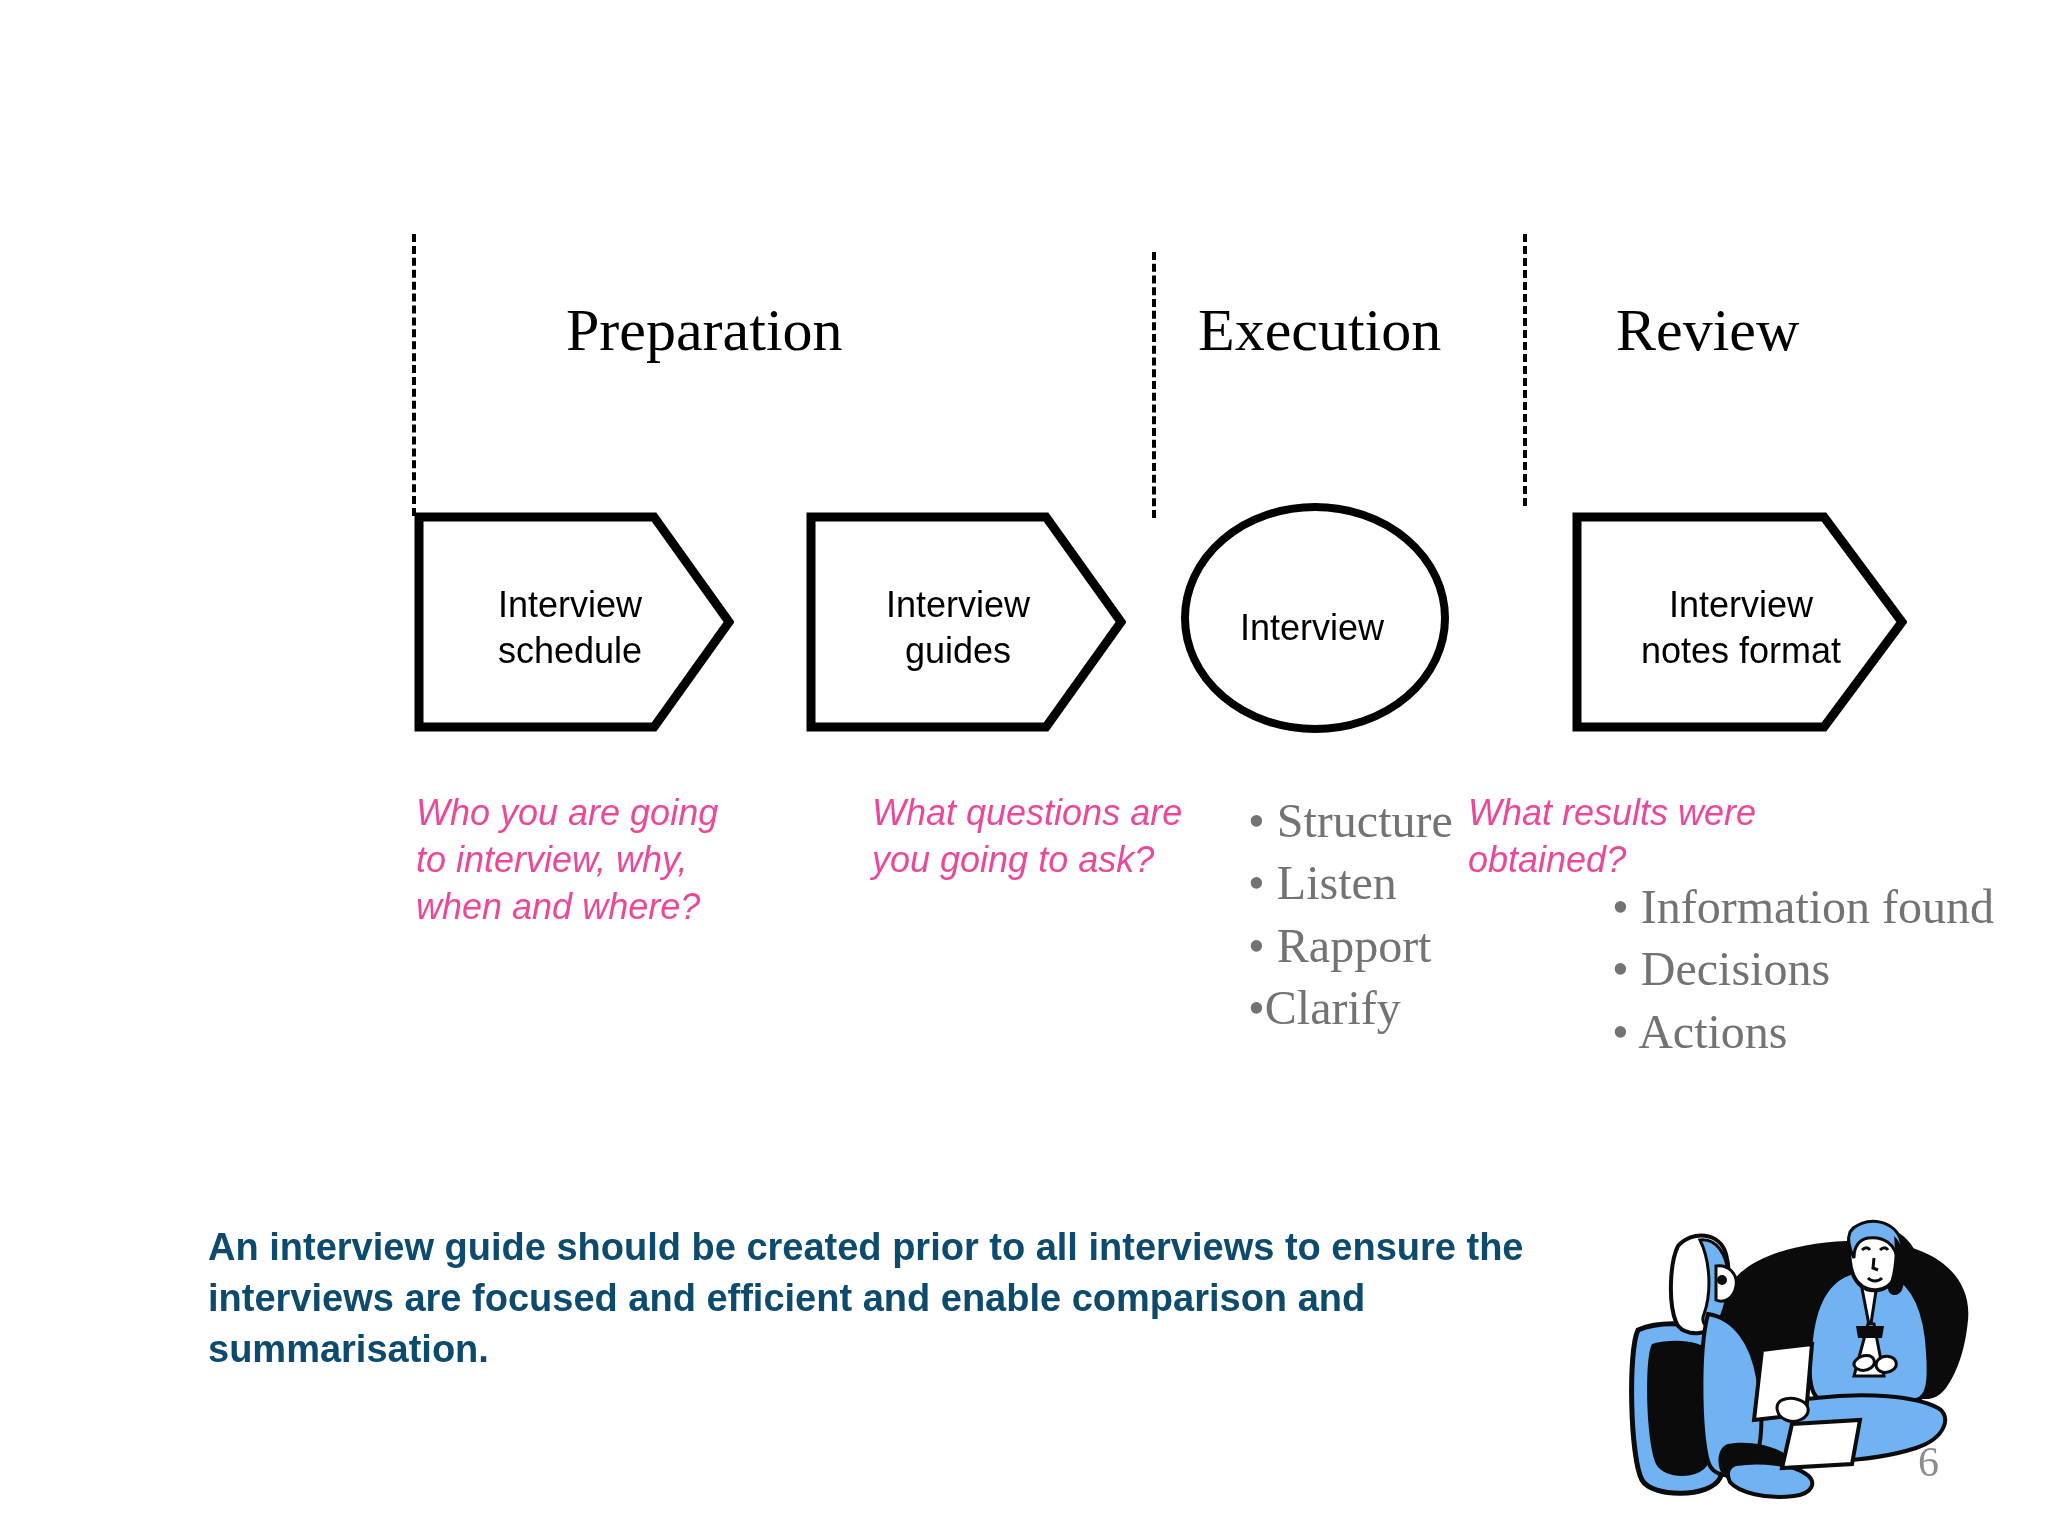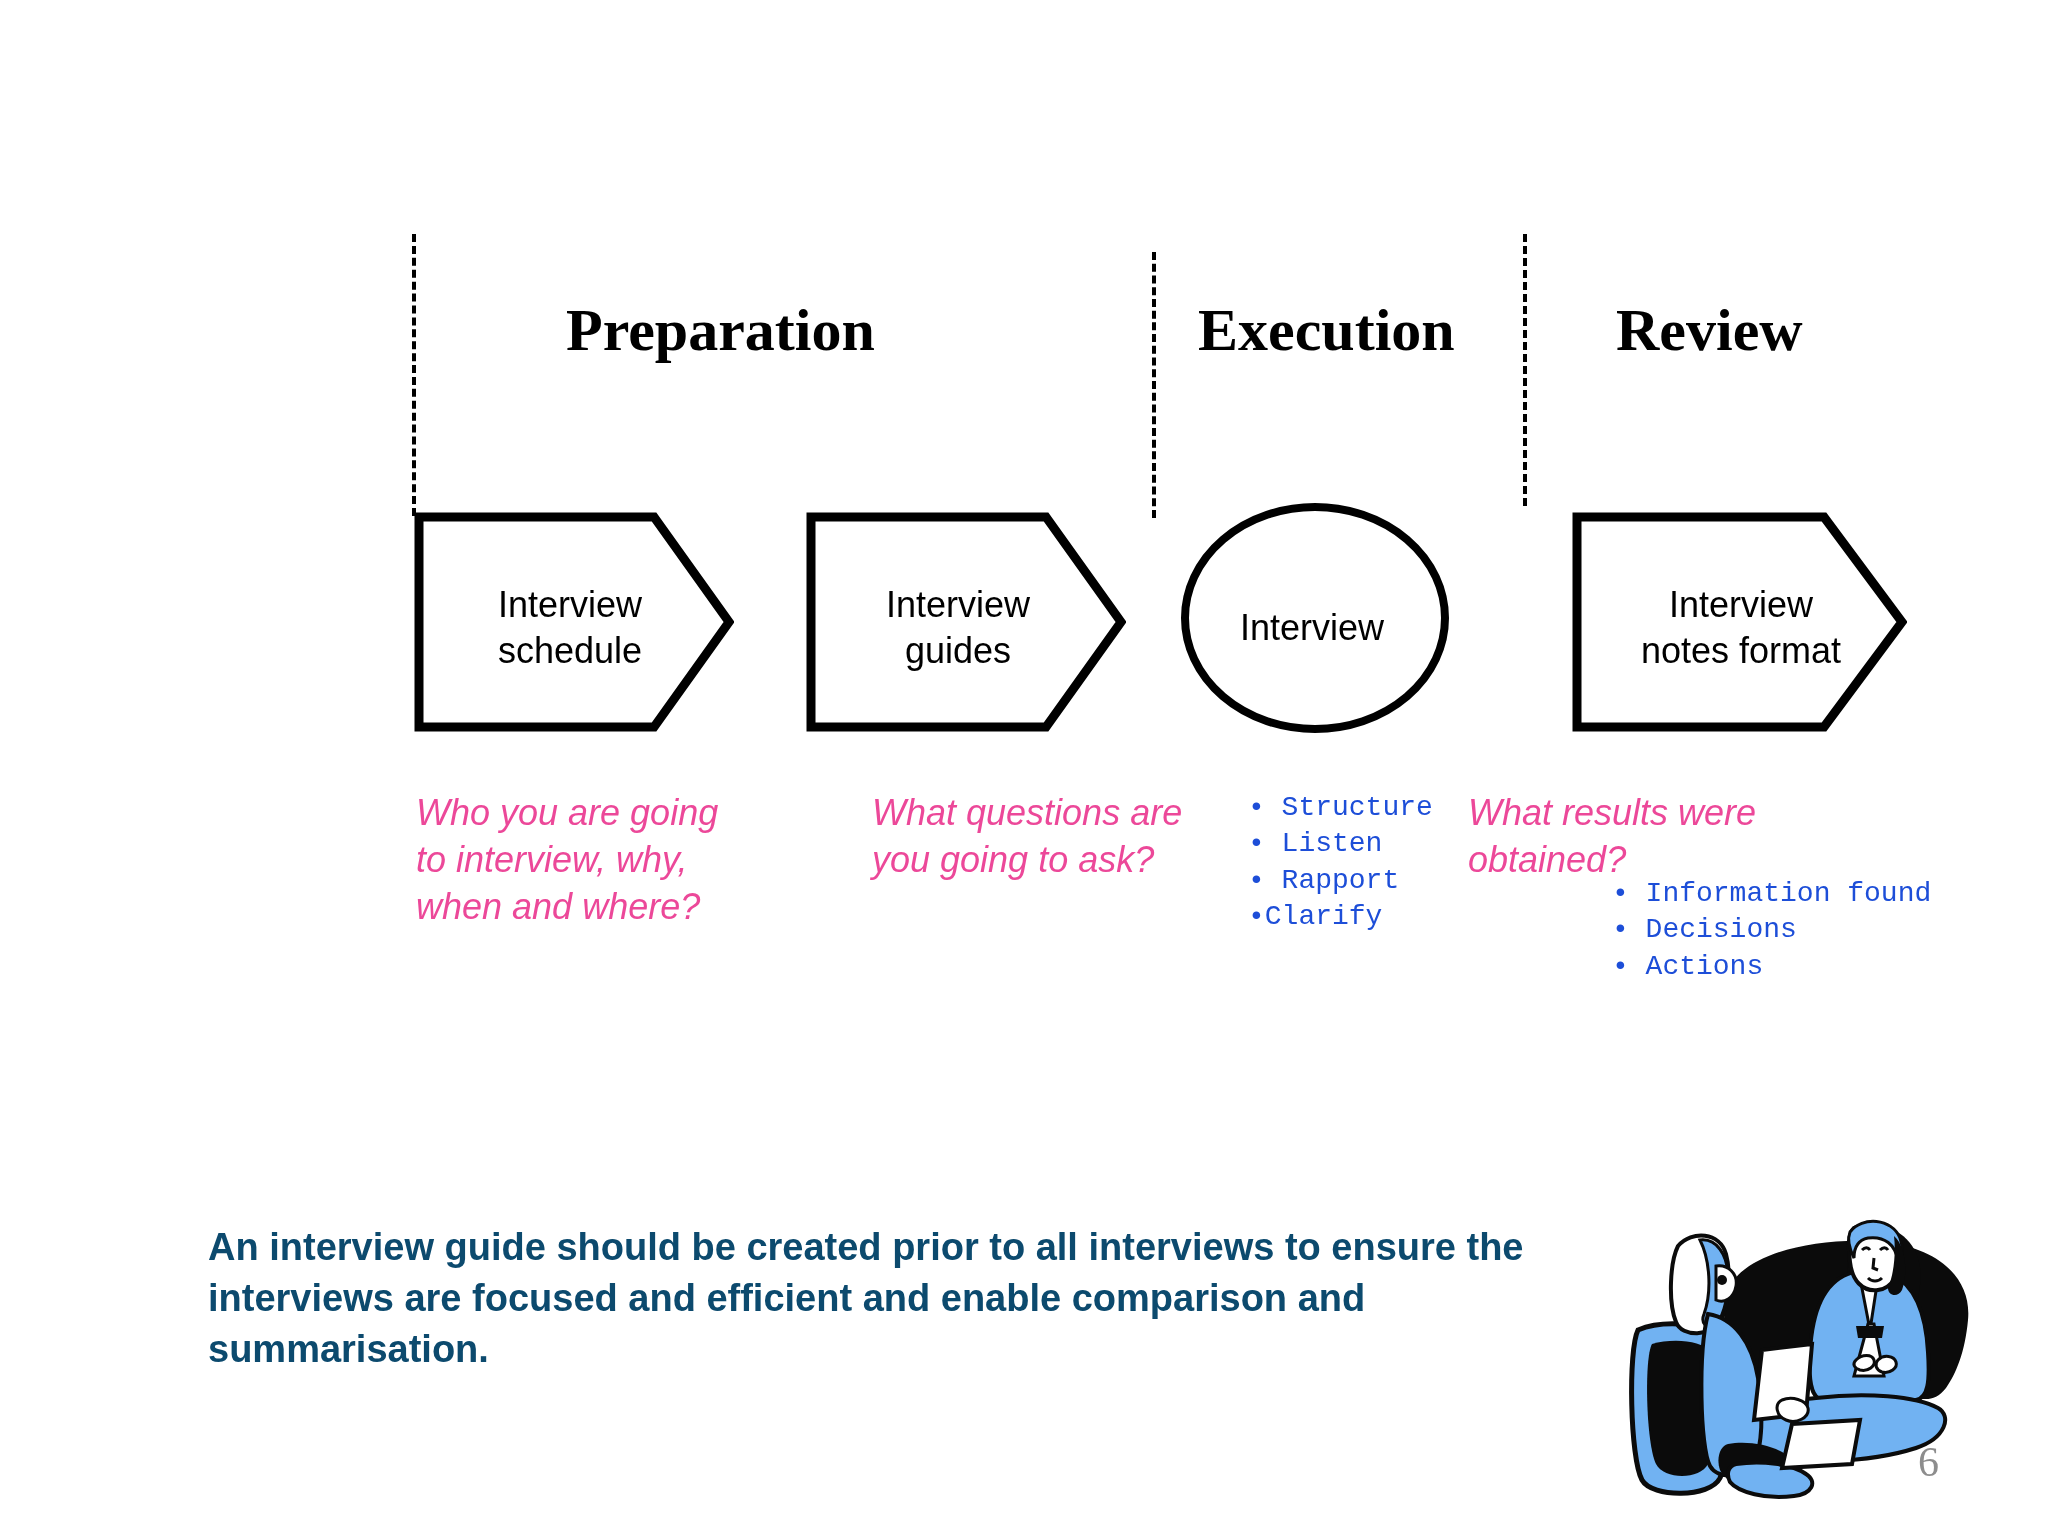--- a/index.html
+++ b/index.html
@@ -19,21 +19,21 @@
     font-size:88px;
     letter-spacing:-1px;
     line-height:1.05;
   }
 
   
   .phase{
     position:absolute;
     font-family:"Liberation Serif", serif;
     font-size:60px;
-    font-weight:bold;
+    font-weight:normal;
     white-space:nowrap;
     color:#000;
   }
   #phase-prep{left:566px;top:296px;}
   #phase-exec{left:1198px;top:296px;}
   #phase-rev{left:1616px;top:296px;}
 
   
   .vdash{
     position:absolute;
@@ -77,24 +77,24 @@
     line-height:1.30;
     color:#ec4899;
     white-space:pre-line;
     font-style:italic;
   }
   #desc-prep-1{left:416px;top:790px;width:340px;}
   #desc-prep-2{left:872px;top:790px;width:340px;}
 
   .bullet-list{
     position:absolute;
-    font-family:Liberation Mono, monospace;
-    font-size:28px;
+    font-family:Liberation Serif, serif;
+    font-size:48px;
     line-height:1.30;
-    color:#1d4ed8;
+    color:#737373;
   }
   #bullets-exec{left:1248px;top:790px;width:280px;}
   #desc-review{left:1468px;top:790px;width:400px;white-space:pre-line;}
   #bullets-review{left:1612px;top:876px;width:420px;}
   .bullet-line{white-space:nowrap;}
 
   
   .statement{
     position:absolute;
     left:208px;top:1222px;width:1320px;

